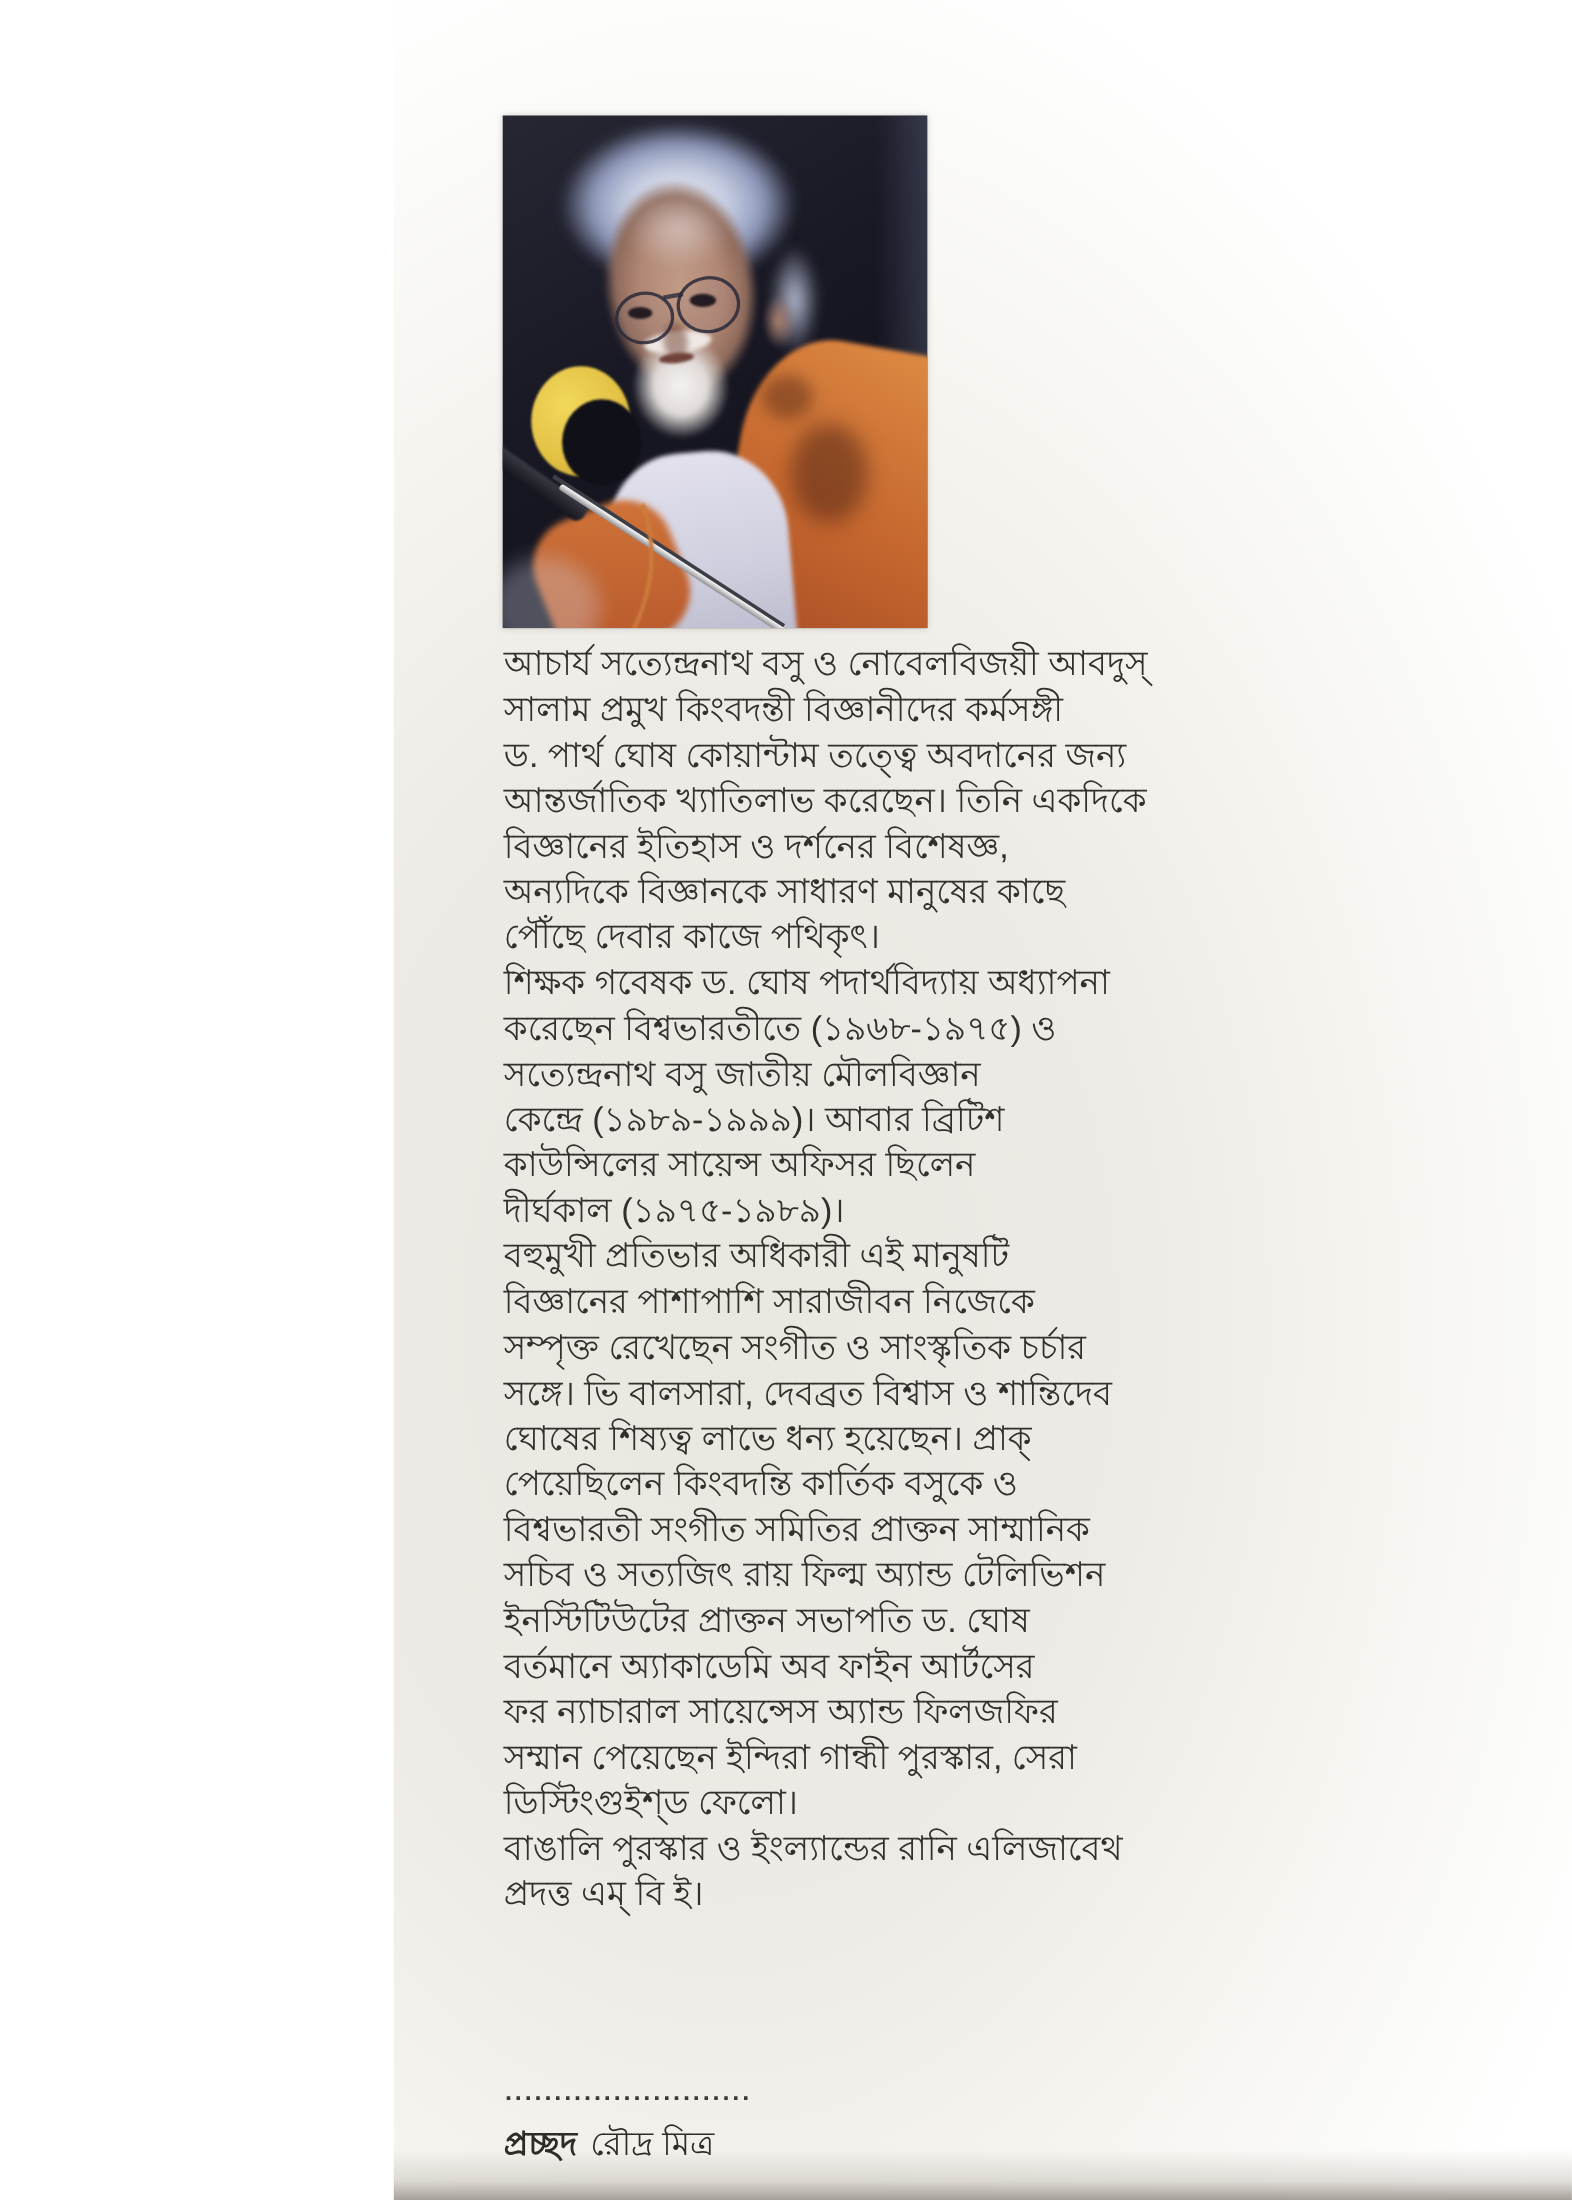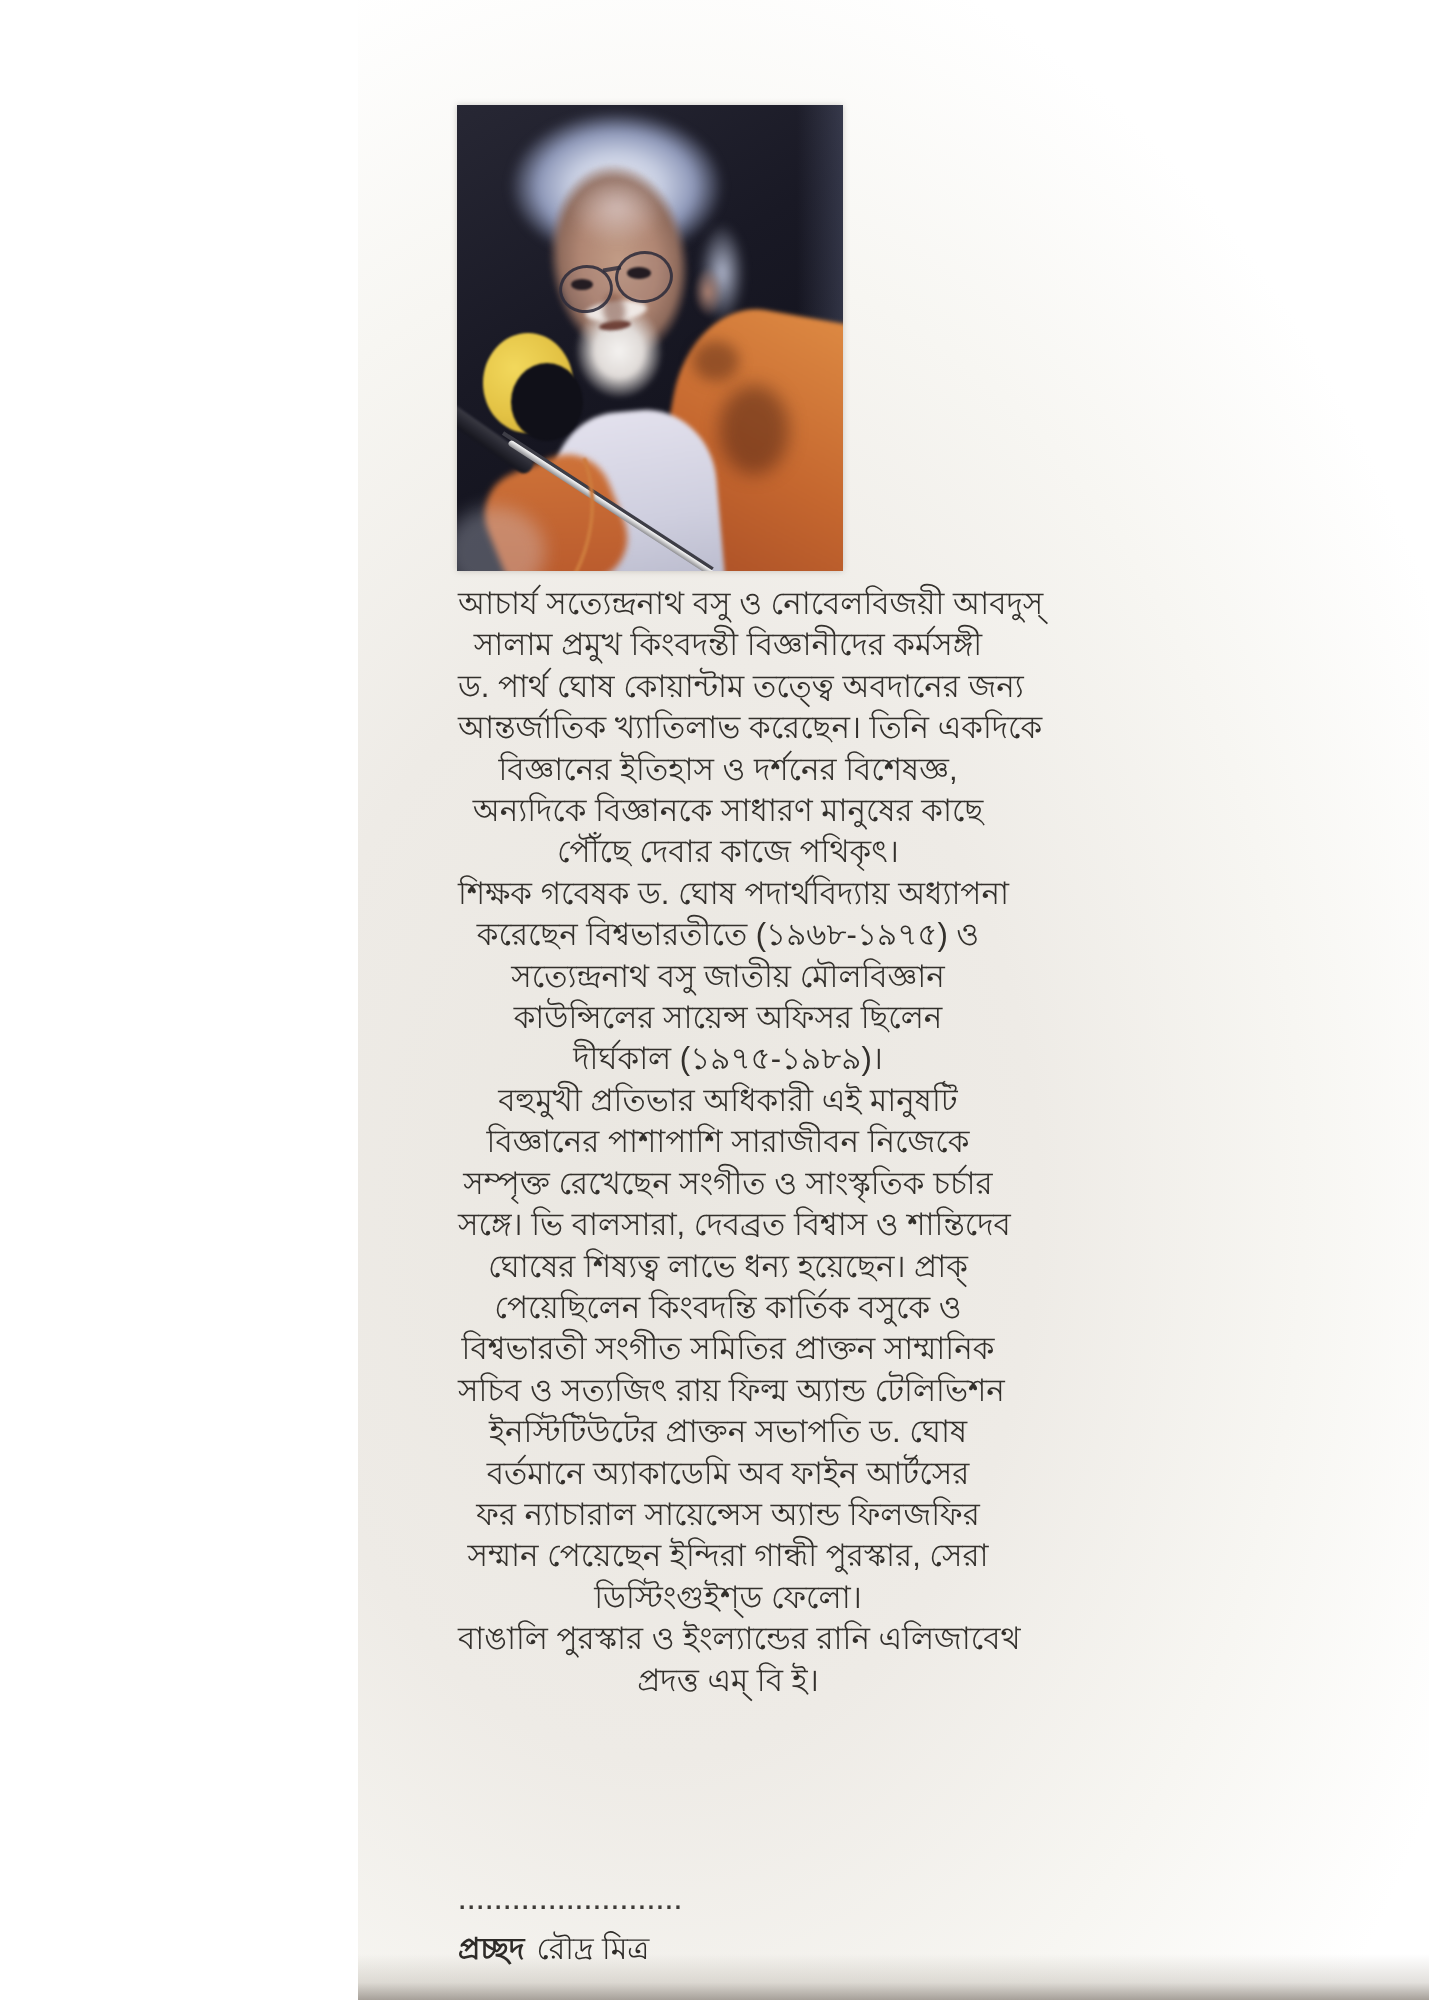--- a/index.html
+++ b/index.html
@@ -86,21 +86,21 @@
   .ph-cable{left:-44px;top:300px;width:170px;height:230px;border-radius:50%;
     border:4px solid transparent;border-right-color:#cd7a3c;
     transform:rotate(18deg);filter:blur(1px);}
   .ph-corner-blur{left:-12px;top:402px;width:100px;height:90px;border-radius:50%;
     background:rgba(220,226,242,0.30);filter:blur(9px);}
   
   .bio{
     position:absolute;left:458px;top:583px;width:540px;
     font-size:31px;line-height:41.4px;color:#33302c;
   }
-  .bio-line{white-space:nowrap;text-align:center;}
+  .bio-line{white-space:nowrap;}
   .divider{
     position:absolute;left:459px;top:1888px;
     font-size:23px;letter-spacing:2.6px;font-weight:bold;color:#3d3a36;
   }
   .credit{
     position:absolute;left:458px;top:1925px;
     font-size:30px;color:#2e2b28;
   }
   .credit .label{font-weight:bold;margin-right:12px;}
 </style>
@@ -144,20 +144,21 @@
     <div class="bio-line">আচার্য সত্যেন্দ্রনাথ বসু ও নোবেলবিজয়ী আবদুস্</div>
     <div class="bio-line">সালাম প্রমুখ কিংবদন্তী বিজ্ঞানীদের কর্মসঙ্গী</div>
     <div class="bio-line">ড. পার্থ ঘোষ কোয়ান্টাম তত্ত্বে অবদানের জন্য</div>
     <div class="bio-line">আন্তর্জাতিক খ্যাতিলাভ করেছেন। তিনি একদিকে</div>
     <div class="bio-line">বিজ্ঞানের ইতিহাস ও দর্শনের বিশেষজ্ঞ,</div>
     <div class="bio-line">অন্যদিকে বিজ্ঞানকে সাধারণ মানুষের কাছে</div>
     <div class="bio-line">পৌঁছে দেবার কাজে পথিকৃৎ।</div>
     <div class="bio-line">শিক্ষক গবেষক ড. ঘোষ পদার্থবিদ্যায় অধ্যাপনা</div>
     <div class="bio-line">করেছেন বিশ্বভারতীতে (১৯৬৮-১৯৭৫) ও</div>
     <div class="bio-line">সত্যেন্দ্রনাথ বসু জাতীয় মৌলবিজ্ঞান</div>
+    <div class="bio-line">কেন্দ্রে (১৯৮৯-১৯৯৯)। আবার ব্রিটিশ</div>
     <div class="bio-line">কাউন্সিলের সায়েন্স অফিসর ছিলেন</div>
     <div class="bio-line">দীর্ঘকাল (১৯৭৫-১৯৮৯)।</div>
     <div class="bio-line">বহুমুখী প্রতিভার অধিকারী এই মানুষটি</div>
     <div class="bio-line">বিজ্ঞানের পাশাপাশি সারাজীবন নিজেকে</div>
     <div class="bio-line">সম্পৃক্ত রেখেছেন সংগীত ও সাংস্কৃতিক চর্চার</div>
     <div class="bio-line">সঙ্গে। ভি বালসারা, দেবব্রত বিশ্বাস ও শান্তিদেব</div>
     <div class="bio-line">ঘোষের শিষ্যত্ব লাভে ধন্য হয়েছেন। প্রাক্</div>
     <div class="bio-line">পেয়েছিলেন কিংবদন্তি কার্তিক বসুকে ও</div>
     <div class="bio-line">বিশ্বভারতী সংগীত সমিতির প্রাক্তন সাম্মানিক</div>
     <div class="bio-line">সচিব ও সত্যজিৎ রায় ফিল্ম অ্যান্ড টেলিভিশন</div>

